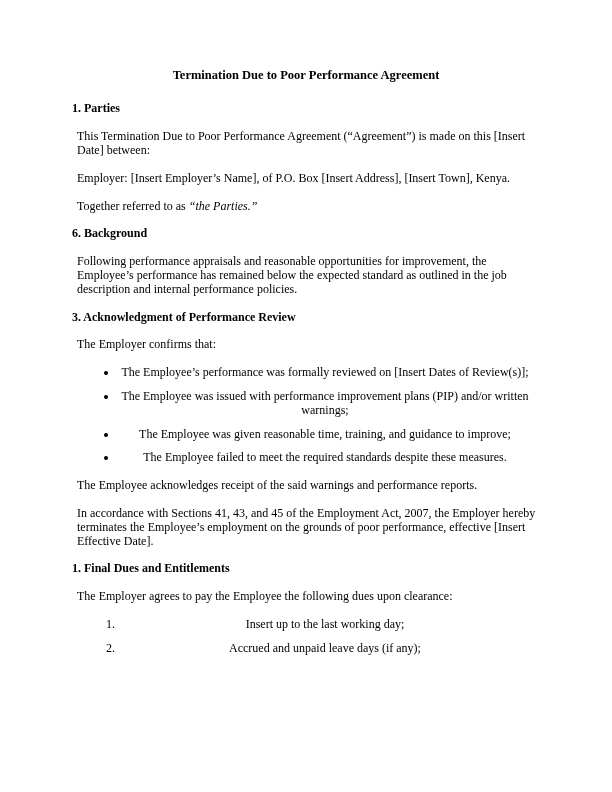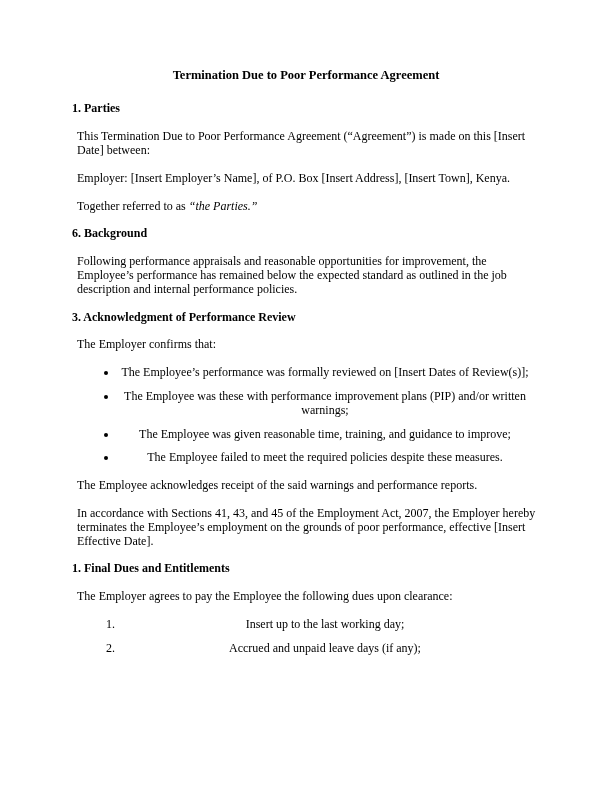--- a/index.html
+++ b/index.html
@@ -75,23 +75,23 @@
 
   <h2 class="section-heading">6. Background</h2>
   <p class="para">
     <span class="line">Following performance appraisals and reasonable opportunities for improvement, the Employee’s performance has remained below the expected standard as outlined in the job description and internal performance policies.</span>
   </p>
 
   <h2 class="section-heading">3. Acknowledgment of Performance Review</h2>
   <p class="para">The Employer confirms that:</p>
   <ul class="bullet-list">
     <li>The Employee’s performance was formally reviewed on [Insert Dates of Review(s)];</li>
-    <li>The Employee was these with performance improvement plans (PIP) and/or written warnings;</li>
+    <li>The Employee was issued with performance improvement plans (PIP) and/or written warnings;</li>
     <li>The Employee was given reasonable time, training, and guidance to improve;</li>
-    <li>The Employee failed to meet the required policies despite these measures.</li>
+    <li>The Employee failed to meet the required standards despite these measures.</li>
   </ul>
   <p class="para">The Employee acknowledges receipt of the said warnings and performance reports.</p>
 
   <p class="para">In accordance with Sections 41, 43, and 45 of the Employment Act, 2007, the Employer hereby terminates the Employee’s employment on the grounds of poor performance, effective [Insert Effective Date].</p>
 
   <h2 class="section-heading">1. Final Dues and Entitlements</h2>
   <p class="para">The Employer agrees to pay the Employee the following dues upon clearance:</p>
   <ol class="numbered-list">
     <li>Insert up to the last working day;</li>
     <li>Accrued and unpaid leave days (if any);</li>

